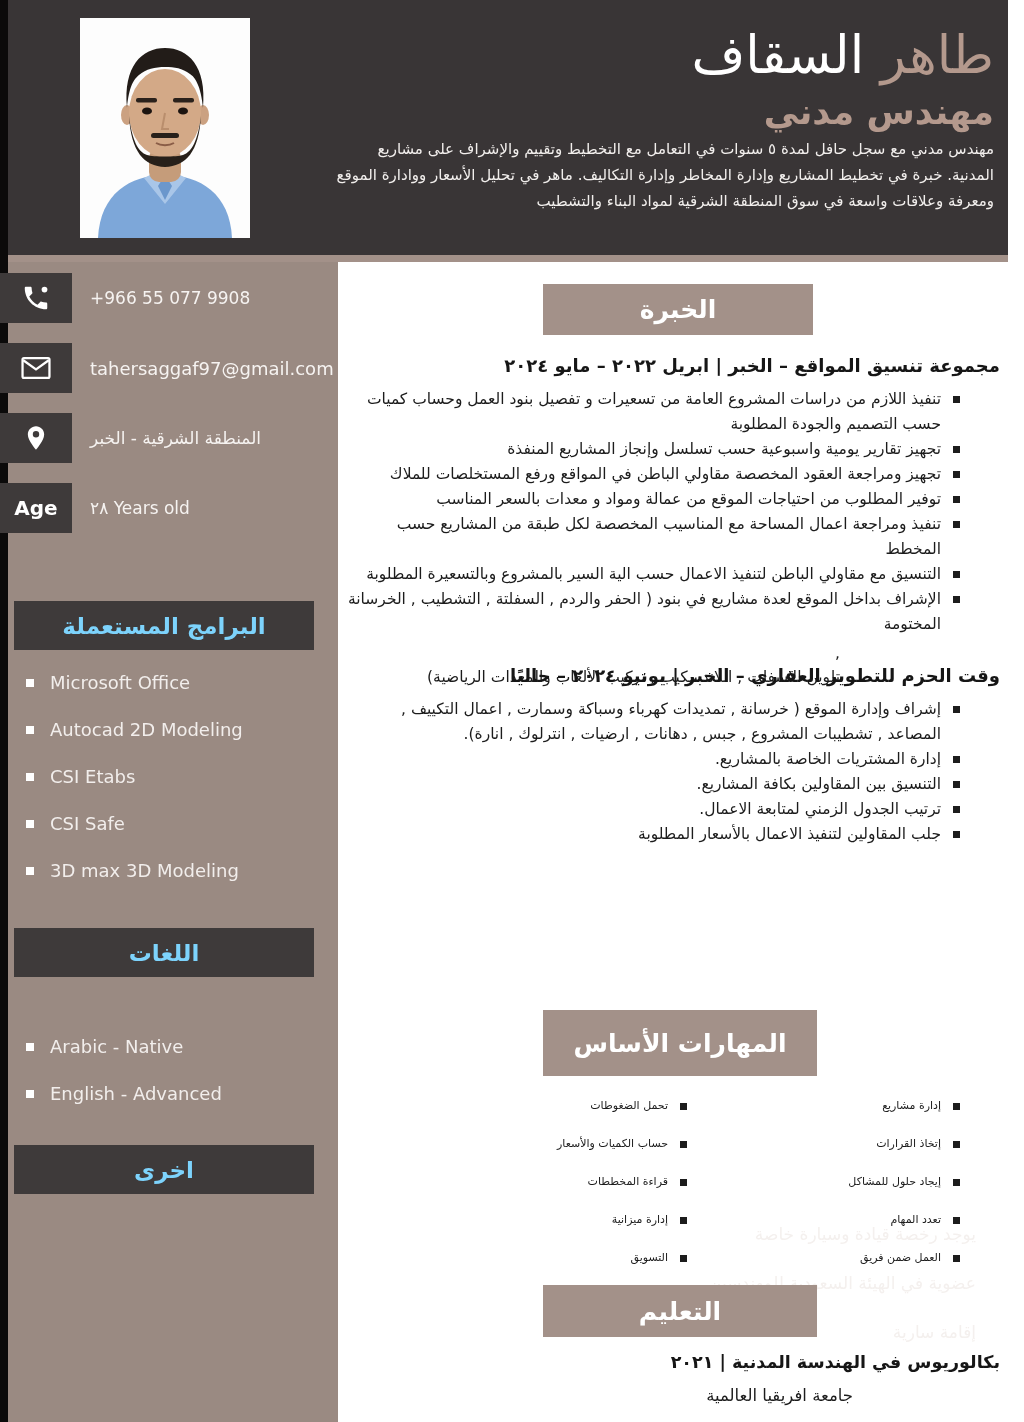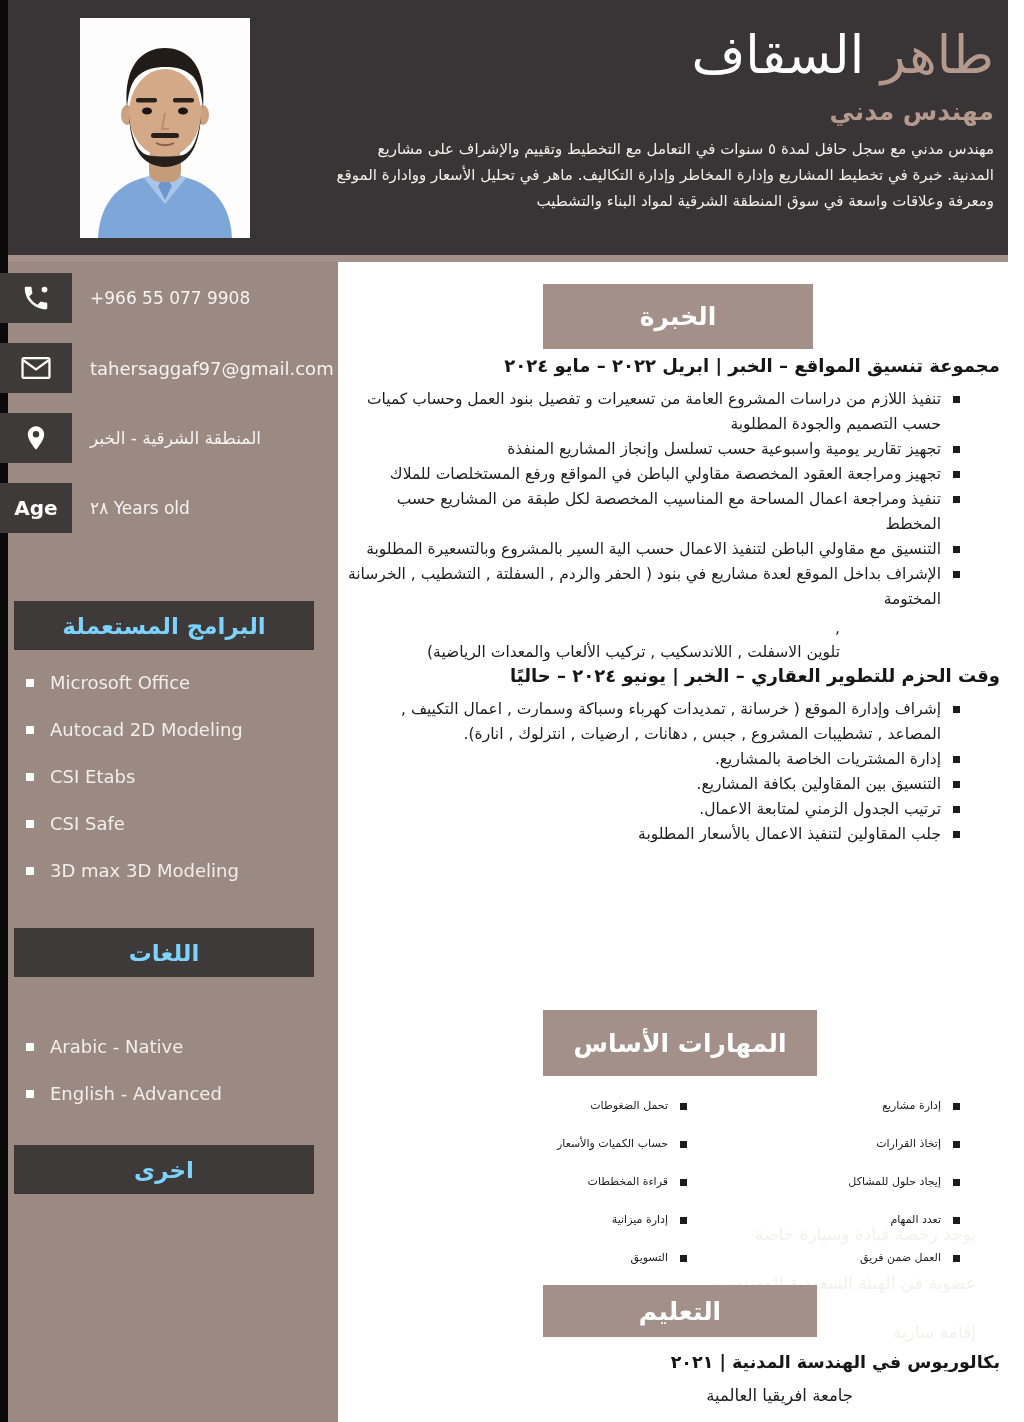--- a/index.html
+++ b/index.html
@@ -7,21 +7,21 @@
         font-family:"DejaVu Sans",sans-serif;color:#1d1d1d;}
   
   .left-strip{position:absolute;left:0;top:0;width:8px;height:1422px;background:#0b0a0a;}
   
   .header{position:absolute;left:8px;top:0;width:1000px;height:255px;background:#393536;}
   .header-rule{position:absolute;left:8px;top:255px;width:1000px;height:7px;background:#a39189;}
   .photo{position:absolute;left:80px;top:18px;width:170px;height:220px;background:#fdfdfd;}
   .header-text{position:absolute;right:30px;top:22px;width:660px;text-align:right;direction:rtl;}
   .name{font-size:52px;line-height:66px;color:#ffffff;letter-spacing:1px;}
   .name .accent{color:#b4998d;}
-  .subtitle{font-size:25px;line-height:36px;font-weight:bold;color:#b4998d;margin-top:6px;}
+  .subtitle{font-size:35px;line-height:36px;font-weight:bold;color:#b4998d;margin-top:6px;}
   .summary{font-size:15px;line-height:26px;color:#f2efed;margin-top:6px;}
   
   .sidebar{position:absolute;left:8px;top:262px;width:330px;height:1160px;background:#9a8a82;}
   .icon-box{position:absolute;left:0;width:72px;height:50px;background:#3e3a3a;
             display:flex;align-items:center;justify-content:center;}
   .contact-text{position:absolute;left:90px;height:50px;display:flex;align-items:center;
                 color:#f6f3f1;font-size:17px;white-space:nowrap;}
   .age-label{color:#ffffff;font-weight:bold;font-size:20px;font-family:"DejaVu Sans",sans-serif;}
   .side-banner{position:absolute;left:14px;width:300px;height:49px;background:#3e3a3a;
                color:#7dd3fc;font-weight:bold;font-size:23px;display:flex;align-items:center;
@@ -29,21 +29,21 @@
   .side-list{position:absolute;left:26px;width:290px;}
   .side-item{display:flex;align-items:flex-start;gap:16px;margin-bottom:26px;
              color:#f2eeec;font-size:18px;line-height:21px;}
   .sq-w{flex:0 0 auto;width:8px;height:8px;background:#ffffff;margin-top:7px;}
   .side-list-rtl{position:absolute;right:26px;width:292px;direction:rtl;text-align:right;}
   .side-item-rtl{display:flex;align-items:flex-start;gap:14px;margin-bottom:28px;
                  color:#f4f0ee;font-size:17px;line-height:21px;}
   
   .main-banner{position:absolute;background:#a39189;color:#ffffff;font-weight:bold;
                font-size:25px;display:flex;align-items:center;justify-content:center;direction:rtl;}
-  .banner-exp{left:543px;top:284px;width:270px;height:65px;}
+  .banner-exp{left:543px;top:284px;width:270px;height:51px;}
   .banner-skills{left:543px;top:1010px;width:274px;height:66px;}
   .banner-edu{left:543px;top:1285px;width:274px;height:52px;}
   .job{position:absolute;right:24px;width:652px;direction:rtl;text-align:right;}
   .job1{top:352px;}
   .job2{top:662px;}
   .job-heading{font-size:18px;font-weight:bold;line-height:27px;color:#161616;}
   .job-bullets{margin:8px 40px 0 0;padding:0;list-style:none;}
   .job-bullets li{display:flex;gap:12px;align-items:flex-start;
                   font-size:15.5px;line-height:25px;color:#1c1c1c;}
   .sq-b{flex:0 0 auto;width:7px;height:7px;background:#1c1c1c;margin-top:9px;}
@@ -192,20 +192,24 @@
       <li>
           <span class="sq-b"></span>
           <span>تجهيز تقارير يومية واسبوعية حسب تسلسل وإنجاز المشاريع المنفذة</span>
         </li>
       <li>
           <span class="sq-b"></span>
           <span>تجهيز ومراجعة العقود المخصصة مقاولي الباطن في المواقع ورفع المستخلصات للملاك</span>
         </li>
       <li>
           <span class="sq-b"></span>
+          <span>توفير المطلوب من احتياجات الموقع من عمالة ومواد و معدات بالسعر المناسب</span>
+        </li>
+      <li>
+          <span class="sq-b"></span>
           <span>تنفيذ ومراجعة اعمال المساحة مع المناسيب المخصصة لكل طبقة من المشاريع حسب المخطط</span>
         </li>
       <li>
           <span class="sq-b"></span>
           <span>التنسيق مع مقاولي الباطن لتنفيذ الاعمال حسب الية السير بالمشروع وبالتسعيرة المطلوبة</span>
         </li>
       <li>
           <span class="sq-b"></span>
           <span>الإشراف بداخل الموقع لعدة مشاريع في بنود ( الحفر والردم , السفلتة , التشطيب , الخرسانة المختومة</span>
         </li>

